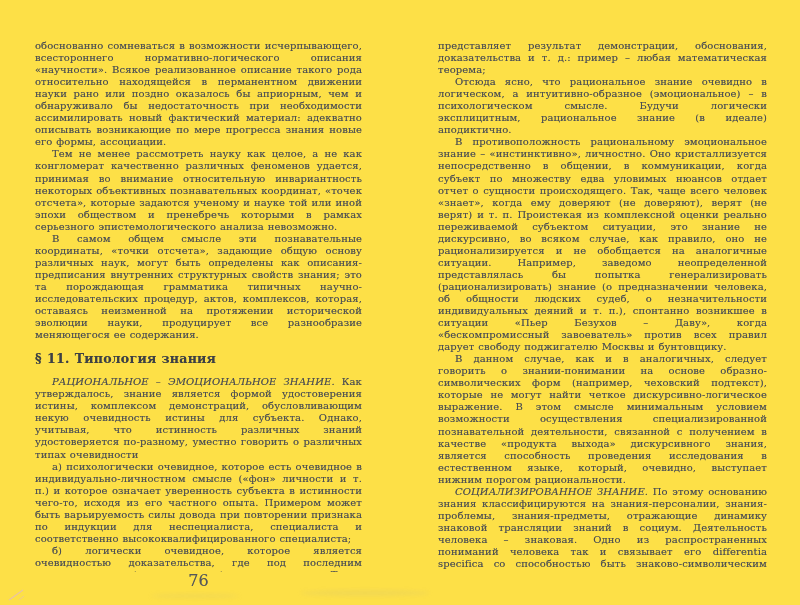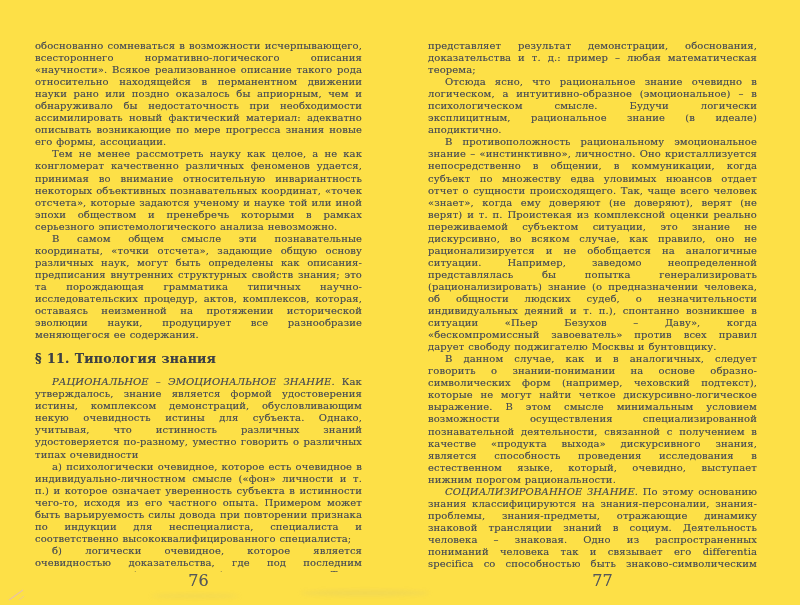--- a/index.html
+++ b/index.html
@@ -10,21 +10,21 @@
   }
   .col{
     position:absolute;top:40px;height:532px;overflow:hidden;
     text-align:justify;
     color:#4b4e53;
     font-size:10px;line-height:12.05px;
     letter-spacing:0.1px;word-spacing:0.6px;
     text-shadow:0 0 0.6px rgba(75,78,83,0.55);
   }
   .col-left{left:35px;width:327px;}
-  .col-right{left:428px;width:329px;}
+  .col-right{left:438px;width:329px;}
   .col p{margin:0;}
   p.ind{text-indent:17px;}
   h2.heading{
     margin:12px 0 11px;text-indent:0;text-align:left;
     font-size:12.6px;font-weight:bold;letter-spacing:0.2px;
     color:#3d4044;
   }
   .lead{font-style:italic;}
   .pagenum{
     position:absolute;top:571px;height:14px;
@@ -58,21 +58,20 @@
 
   <div class="col col-right">
     <p>представляет результат демонстрации, обоснования, доказательства и т. д.: пример – любая математическая теорема;</p>
     <p class="ind">Отсюда ясно, что рациональное знание очевидно в логическом, а интуитивно-образное (эмоциональное) – в психологическом смысле. Будучи логически эксплицитным, рациональное знание (в идеале) аподиктично.</p>
     <p class="ind">В противоположность рациональному эмоциональное знание – «инстинктивно», личностно. Оно кристаллизуется непосредственно в общении, в коммуникации, когда субъект по множеству едва уловимых нюансов отдает отчет о сущности происходящего. Так, чаще всего человек «знает», когда ему доверяют (не доверяют), верят (не верят) и т. п. Проистекая из комплексной оценки реально переживаемой субъектом ситуации, это знание не дискурсивно, во всяком случае, как правило, оно не рационализируется и не обобщается на аналогичные ситуации. Например, заведомо неопределенной представлялась бы попытка генерализировать (рационализировать) знание (о предназначении человека, об общности людских судеб, о незначительности индивидуальных деяний и т. п.), спонтанно возникшее в ситуации «Пьер Безухов – Даву», когда «бескомпромиссный завоеватель» против всех правил дарует свободу поджигателю Москвы и бунтовщику.</p>
     <p class="ind">В данном случае, как и в аналогичных, следует говорить о знании-понимании на основе образно-символических форм (например, чеховский подтекст), которые не могут найти четкое дискурсивно-логическое выражение. В этом смысле минимальным условием возможности осуществления специализированной познавательной деятельности, связанной с получением в качестве «продукта выхода» дискурсивного знания, является способность проведения исследования в естественном языке, который, очевидно, выступает нижним порогом рациональности.</p>
     <p class="ind"><i class="lead">СОЦИАЛИЗИРОВАННОЕ ЗНАНИЕ.</i> <span>По этому основанию знания классифицируются на знания-персоналии, знания-проблемы, знания-предметы, отражающие динамику знаковой трансляции знаний в социум. Деятельность человека – знаковая. Одно из распространенных пониманий человека так и связывает его differentia specifica со способностью быть знаково-символическим существом, оперировать символами, знаками Разветвленная знаковая деятельность, как стало ясно из тщательного изучения вопроса, развилась вследствие ограниченности, недостаточности</span></p>
   </div>
 
   <div class="pagenum pagenum-left">76</div>
-  <div class="pagenum pagenum-right">77</div>
 
   <svg class="pen-mark" width="30" height="14" viewBox="0 0 30 14">
     <line x1="3" y1="12" x2="17" y2="2" stroke="#e2b9c2" stroke-width="1.2" opacity="0.75"></line>
     <line x1="13" y1="12" x2="18" y2="8" stroke="#e2b9c2" stroke-width="1" opacity="0.55"></line>
   </svg>
 
   <div class="smudge smudge-a"></div>
   <div class="smudge smudge-b"></div>
 
 </div>

